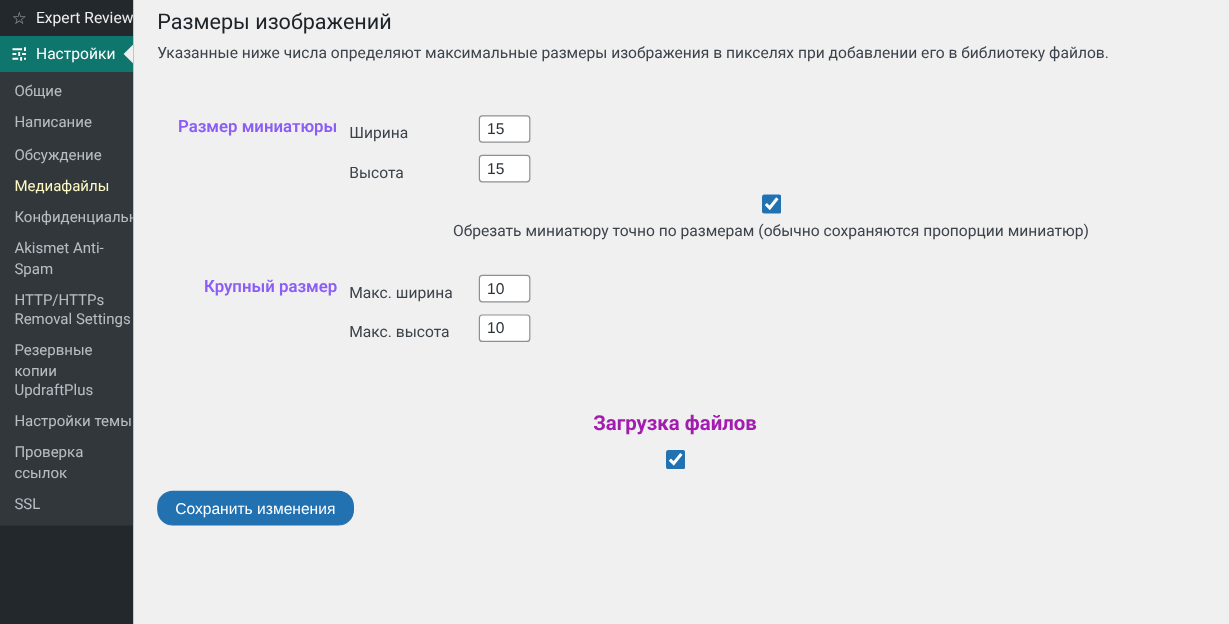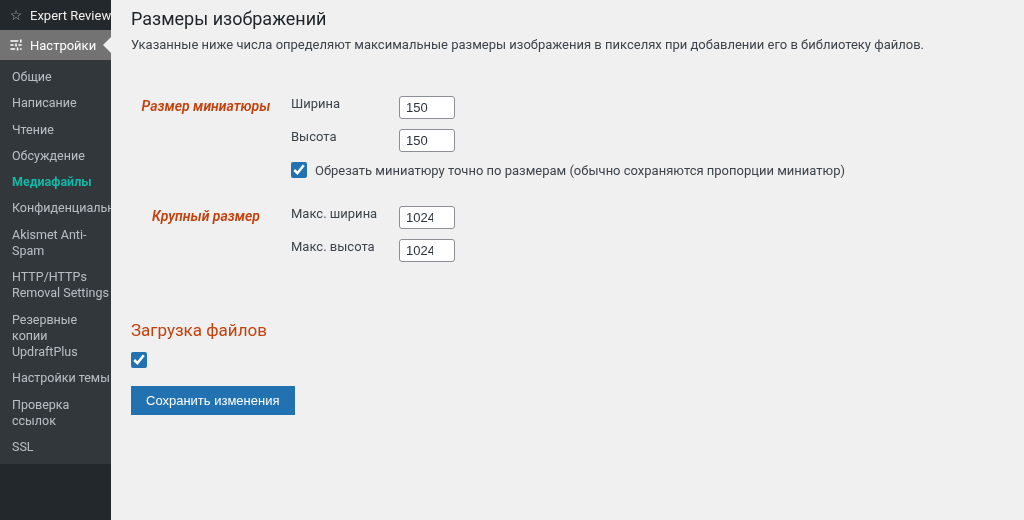--- a/index.html
+++ b/index.html
@@ -26,21 +26,21 @@
       padding: 7px 0 7px 8px;
       color: #eee;
       font-size: 13px;
       cursor: pointer;
       gap: 6px;
       white-space: nowrap;
       overflow: hidden;
     }
     .menu-item.top-level { font-weight: 400; }
     .menu-item.current {
-      background: #737373;
+      background: #0f766e;
       color: #fff;
       position: relative;
     }
     .menu-item.current::after {
       content: "";
       position: absolute;
       right: 0;
       top: 50%;
       transform: translateY(-50%);
       border: 8px solid transparent;
@@ -51,22 +51,22 @@
       padding: 4px 0;
     }
     .submenu .menu-sub {
       padding: 5px 0 5px 12px;
       font-size: 12.5px;
       color: rgba(240,246,252,0.7);
       cursor: pointer;
       line-height: 1.3;
     }
     .submenu .menu-sub.active {
-      color: #14b8a6;
-      font-weight: 700;
+      color: #fef9c3;
+      font-weight: 400;
     }
     .icon {
       width: 16px;
       height: 16px;
       display: inline-flex;
       align-items: center;
       justify-content: center;
       color: rgba(240,246,252,0.6);
       font-size: 14px;
       flex-shrink: 0;
@@ -78,87 +78,88 @@
       overflow: auto;
     }
     h2.section-title {
       font-size: 18px;
       font-weight: 400;
       color: #1d2327;
       margin: 8px 0 8px;
     }
     h2.sub-title {
       font-size: 17px;
-      font-weight: 400;
-      color: #c2410c;
+      font-weight: 700;
+      color: #a21caf;
       margin: 30px 0 12px;
+      text-align: center;
     }
     p.helper {
       font-size: 13px;
       color: #3c434a;
       margin-bottom: 34px;
     }
     table.form-table {
       width: 100%;
       border-collapse: collapse;
     }
     table.form-table th {
-      text-align: center;
+      text-align: right;
       vertical-align: top;
       width: 160px;
       padding: 12px 10px 18px 0;
       font-weight: 600;
-      color: #c2410c;
+      color: #8b5cf6;
       font-size: 14px;
-      font-style: italic;
     }
     table.form-table td {
       padding: 10px 0 18px 0;
       vertical-align: top;
     }
     .field-row {
       display: flex;
-      align-items: flex-start;
+      align-items: flex-end;
       gap: 18px;
       margin-bottom: 10px;
     }
     .field-row label.dim {
       width: 90px;
       font-size: 13px;
       color: #3c434a;
     }
     input.small-num {
-      width: 56px;
+      width: 43px;
       padding: 3px 6px;
       border: 1px solid #8c8f94;
       border-radius: 3px;
       background: #fff;
       font-size: 13px;
       color: #2c3338;
     }
     .checkbox-row {
       display: flex;
       align-items: center;
       gap: 8px;
       margin-top: 6px;
       font-size: 13px;
       color: #3c434a;
+      flex-direction: column;
     }
     input[type=checkbox] {
       width: 16px;
       height: 16px;
       accent-color: #2271b1;
     }
     .btn-primary {
       background: #2271b1;
       border: 1px solid #2271b1;
       color: #fff;
       padding: 6px 14px;
       font-size: 13px;
-      border-radius: 0;
+      border-radius: 13px;
       cursor: pointer;
       margin-top: 18px;
     }
   </style>
 </head>
 <body>
 
 <div class="sidebar">
   <div class="menu-item top-level">
     <span class="icon">☆</span>
@@ -168,21 +169,20 @@
     <span class="icon">
       <svg width="16" height="16" viewBox="0 0 20 20" fill="currentColor">
           <path d="M3 4h10v2H3zM15 3h2v4h-2zM3 9h4v2H3zM9 8h2v4H9zM13 9h4v2h-4zM3 14h6v2H3zM11 13h2v4h-2zM15 14h2v2h-2z"></path>
         </svg>
     </span>
     <span>Настройки</span>
   </div>
   <div class="submenu">
     <div class="menu-sub">Общие</div>
     <div class="menu-sub">Написание</div>
-    <div class="menu-sub">Чтение</div>
     <div class="menu-sub">Обсуждение</div>
     <div class="menu-sub active">Медиафайлы</div>
     <div class="menu-sub">Конфиденциальность</div>
     <div class="menu-sub">Akismet Anti-Spam</div>
     <div class="menu-sub">HTTP/HTTPs Removal Settings</div>
     <div class="menu-sub">Резервные копии UpdraftPlus</div>
     <div class="menu-sub">Настройки темы</div>
     <div class="menu-sub">Проверка ссылок</div>
     <div class="menu-sub">SSL</div>
   </div>

